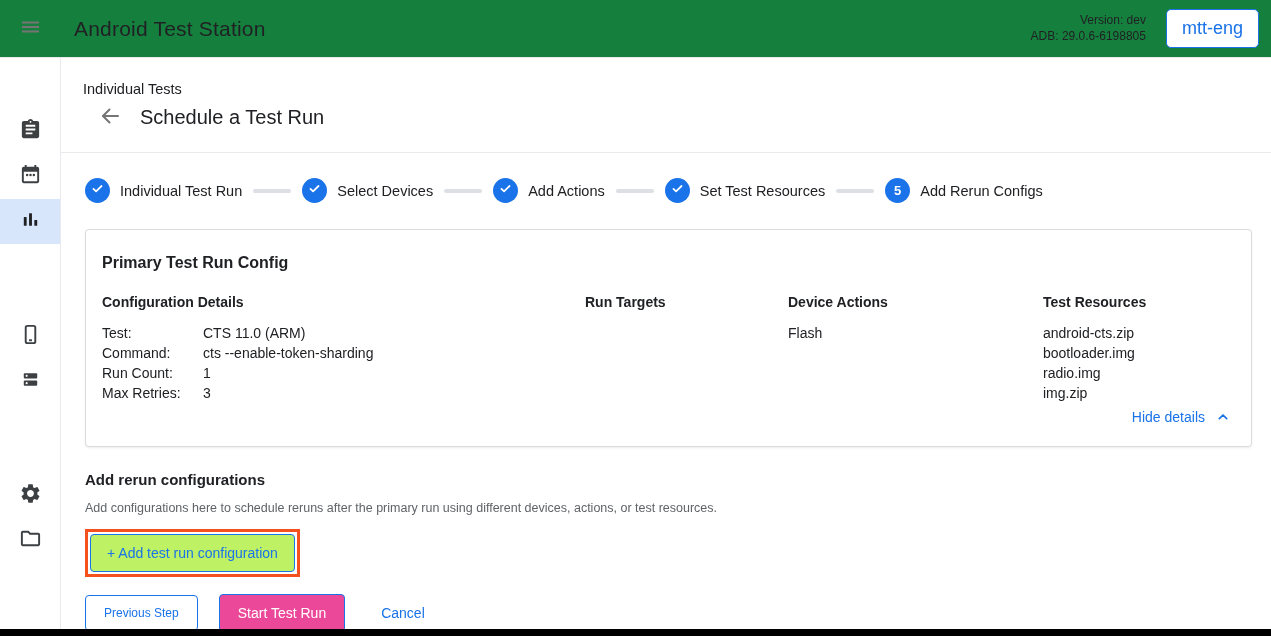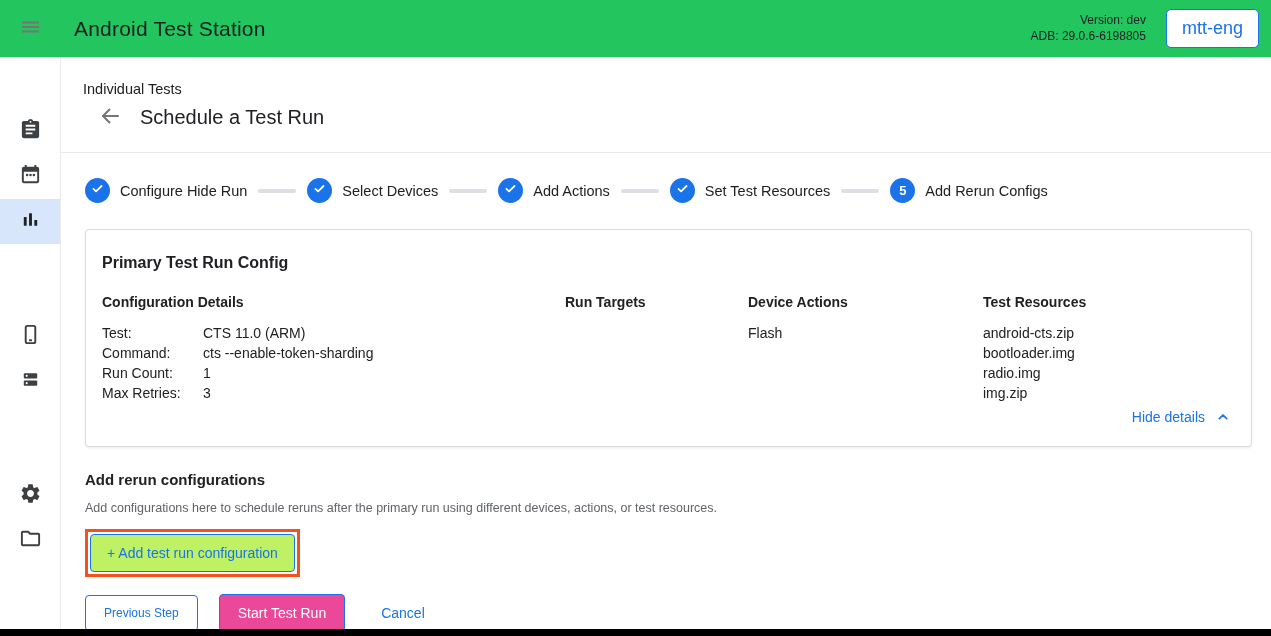--- a/index.html
+++ b/index.html
@@ -1,21 +1,21 @@
 <!DOCTYPE html>
 <html><head>
 <meta charset="utf-8">
 <style>
   * { margin:0; padding:0; box-sizing:border-box; }
   html,body { background:#fff; }
   body { font-family:"Liberation Sans", sans-serif; color:#202124; }
   .app { position:relative; width:1271px; height:636px; background:#fff; overflow:hidden; }
 
   
-  .header { height:58px; display:flex; align-items:center; border-bottom:1px solid #e8eaed; background:#22c55e; }
+  .header { height:58px; display:flex; align-items:center; border-bottom:1px solid #e8eaed; background:#15803d; }
   .menu-btn { width:62px; height:58px; display:flex; align-items:center; justify-content:center; cursor:pointer; background:none; border:none; }
   .app-title { font-size:21px; color:#202124; margin-left:12px; letter-spacing:.2px; }
   .header-spacer { flex:1; }
   .version-block { text-align:right; font-size:12px; color:#202124; line-height:1.3; margin-right:20px; }
   .user-btn { border:1px solid #1a73e8; color:#1a73e8; background:#fff; border-radius:5px; font-size:18px; padding:8px 15px; margin-right:12px; cursor:pointer; font-family:inherit; }
 
   
   .body-row { display:flex; height:578px; }
   .sidebar { width:61px; border-right:1px solid #e8eaed; flex:none; }
   .side-item { width:60px; height:45px; display:flex; align-items:center; justify-content:center; cursor:pointer; }
@@ -36,21 +36,21 @@
   .stepper { display:flex; align-items:center; margin:25px 0 0 24px; }
   .step { display:flex; align-items:center; cursor:pointer; }
   .step-circle { width:25px; height:25px; border-radius:50%; background:#1a73e8; color:#fff; display:flex; align-items:center; justify-content:center; flex:none; }
   .step-circle .num { font-size:13px; font-weight:bold; }
   .step-label { font-size:14.5px; color:#202124; margin-left:10px; white-space:nowrap; }
   .connector { width:38px; height:4px; background:#dcdfe3; border-radius:2px; margin:0 11px; flex:none; }
 
   
   .card { margin:26px 19px 0 24px; border:1px solid #dadce0; border-radius:4px; background:#fff; box-shadow:0 1px 2px rgba(60,64,67,.10); padding:16px 16px 10px 16px; }
   .card-title { font-size:16px; font-weight:bold; color:#202124; margin:8px 0 22px 0; }
-  .card-grid { display:grid; grid-template-columns:463px 183px 235px 1fr; }
+  .card-grid { display:grid; grid-template-columns:463px 183px 235px 1fr;gap:20px; }
   .col-header { font-size:14px; font-weight:bold; color:#202124; margin-bottom:13px; }
   .kv-row { display:flex; font-size:14px; line-height:20px; color:#202124; }
   .kv-label { width:101px; flex:none; }
   .res-line { font-size:14px; line-height:20px; color:#202124; }
   .hide-details-row { display:flex; justify-content:flex-end; align-items:center; padding:6px 4px 8px 0; }
   .hide-details { display:flex; align-items:flex-start; color:#1a73e8; font-size:14px; cursor:pointer; background:none; border:none; font-family:inherit; }
   .hide-details svg { margin-left:10px; }
 
   
   .rerun { margin:24px 0 0 24px; }
@@ -171,21 +171,21 @@
         </div>
       </div>
 
       <div class="stepper">
         <div class="step">
           <span class="step-circle">
             <span><svg width="15" height="15" viewBox="0 0 24 24" fill="none" stroke="#fff" stroke-width="2.8" stroke-linecap="round" stroke-linejoin="round">
                   <path d="M5.5 12.5l4.2 4L18.5 8"></path>
                 </svg></span>
           </span>
-          <span class="step-label">Configure Hide Run</span>
+          <span class="step-label">Individual Test Run</span>
         </div>
         <span class="connector"></span>
         <div class="step">
           <span class="step-circle">
             <span><svg width="15" height="15" viewBox="0 0 24 24" fill="none" stroke="#fff" stroke-width="2.8" stroke-linecap="round" stroke-linejoin="round">
                   <path d="M5.5 12.5l4.2 4L18.5 8"></path>
                 </svg></span>
           </span>
           <span class="step-label">Select Devices</span>
         </div>

